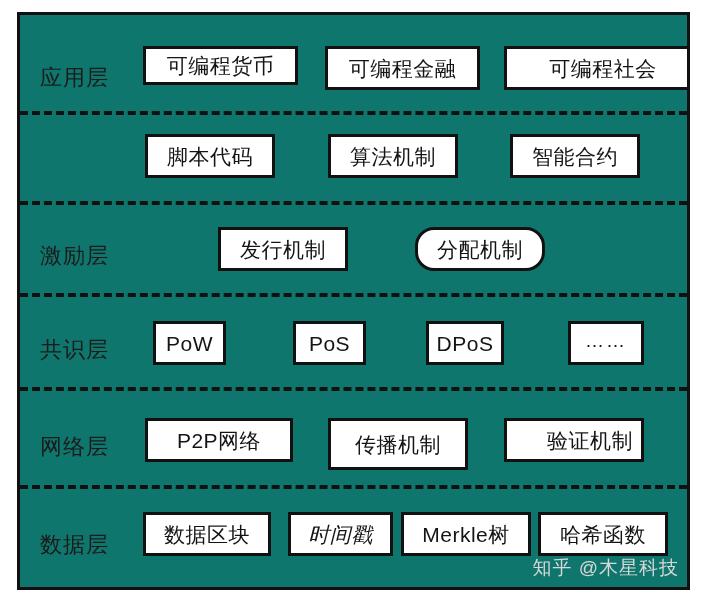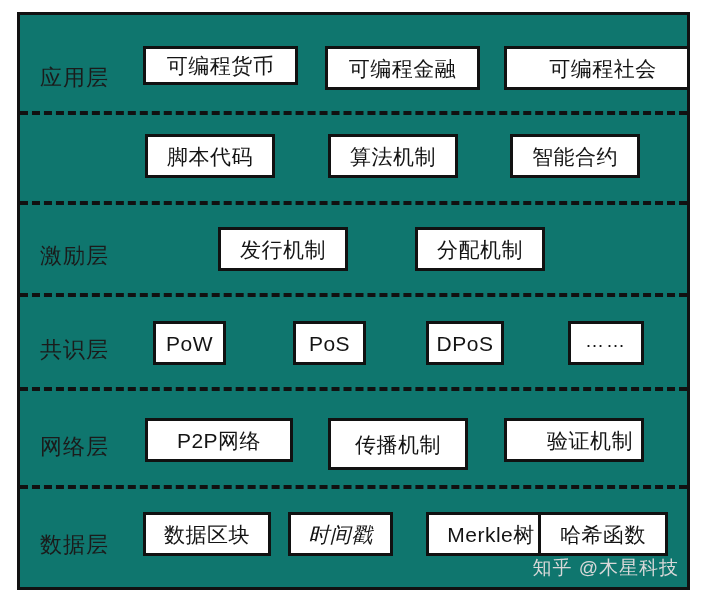--- a/index.html
+++ b/index.html
@@ -92,29 +92,29 @@
     <div class="dashed-sep" style="top: 470px;"></div>
     <div class="layer-label" style="top: 52px;">应用层</div>
     <div class="node-box" style="left: 123px; top: 31px; width: 155px; height: 39px;">可编程货币</div>
     <div class="node-box" style="left: 305px; top: 31px; width: 155px; height: 44px;">可编程金融</div>
     <div class="node-box" style="left: 484px; top: 31px; width: 186px; height: 44px; padding-left: 12px;">可编程社会</div>
     <div class="node-box" style="left: 125px; top: 119px; width: 130px; height: 44px;">脚本代码</div>
     <div class="node-box" style="left: 308px; top: 119px; width: 130px; height: 44px;">算法机制</div>
     <div class="node-box" style="left: 490px; top: 119px; width: 130px; height: 44px;">智能合约</div>
     <div class="layer-label" style="top: 230px;">激励层</div>
     <div class="node-box" style="left: 198px; top: 212px; width: 130px; height: 44px;">发行机制</div>
-    <div class="node-box" style="left: 395px; top: 212px; width: 130px; height: 44px;">分配机制</div>
+    <div class="node-box" style="left: 395px; top: 212px; width: 130px; height: 44px; border-radius: 19px;">分配机制</div>
     <div class="layer-label" style="top: 324px;">共识层</div>
     <div class="node-box" style="left: 133px; top: 306px; width: 73px; height: 44px;">PoW</div>
     <div class="node-box" style="left: 273px; top: 306px; width: 73px; height: 44px;">PoS</div>
     <div class="node-box" style="left: 406px; top: 306px; width: 78px; height: 44px;">DPoS</div>
     <div class="node-box ellipsis-box" style="left: 548px; top: 306px; width: 76px; height: 44px;">……</div>
     <div class="layer-label" style="top: 421px;">网络层</div>
     <div class="node-box" style="left: 125px; top: 403px; width: 148px; height: 44px;">P2P网络</div>
     <div class="node-box" style="left: 308px; top: 403px; width: 140px; height: 52px;">传播机制</div>
     <div class="node-box" style="left: 484px; top: 403px; width: 140px; height: 44px; padding-left: 32px;">验证机制</div>
     <div class="layer-label" style="top: 519px;">数据层</div>
     <div class="node-box" style="left: 123px; top: 497px; width: 128px; height: 44px;">数据区块</div>
     <div class="node-box" style="left: 268px; top: 497px; width: 105px; height: 44px; font-style: italic;">时间戳</div>
-    <div class="node-box" style="left: 381px; top: 497px; width: 130px; height: 44px; margin-left: 25px;">Merkle树</div>
+    <div class="node-box" style="left: 381px; top: 497px; width: 130px; height: 44px;">Merkle树</div>
     <div class="node-box" style="left: 518px; top: 497px; width: 130px; height: 44px;">哈希函数</div>
     <div id="watermark">知乎 @木星科技</div>
 </div>
 
 </body></html>

